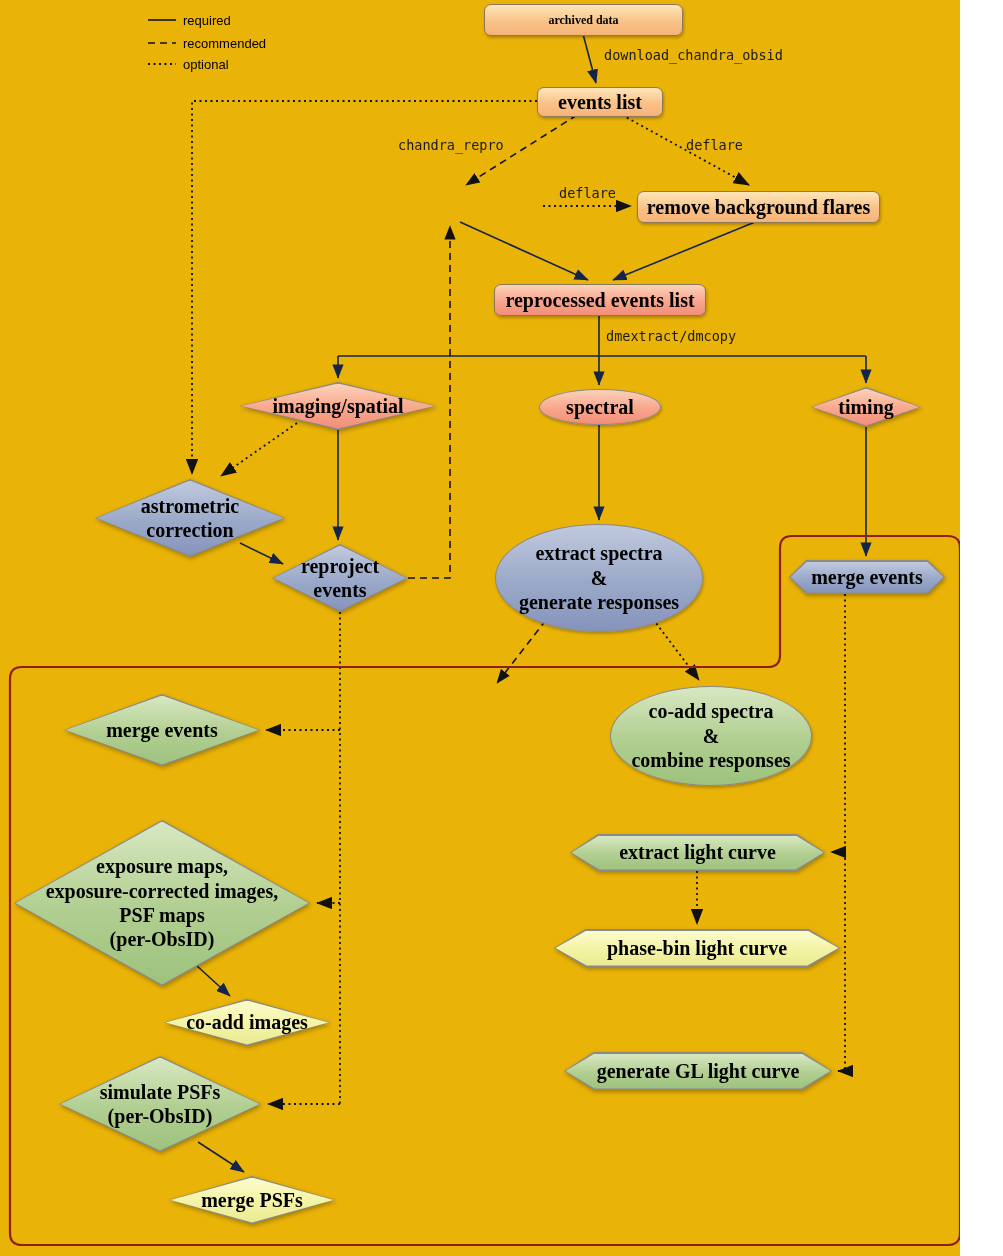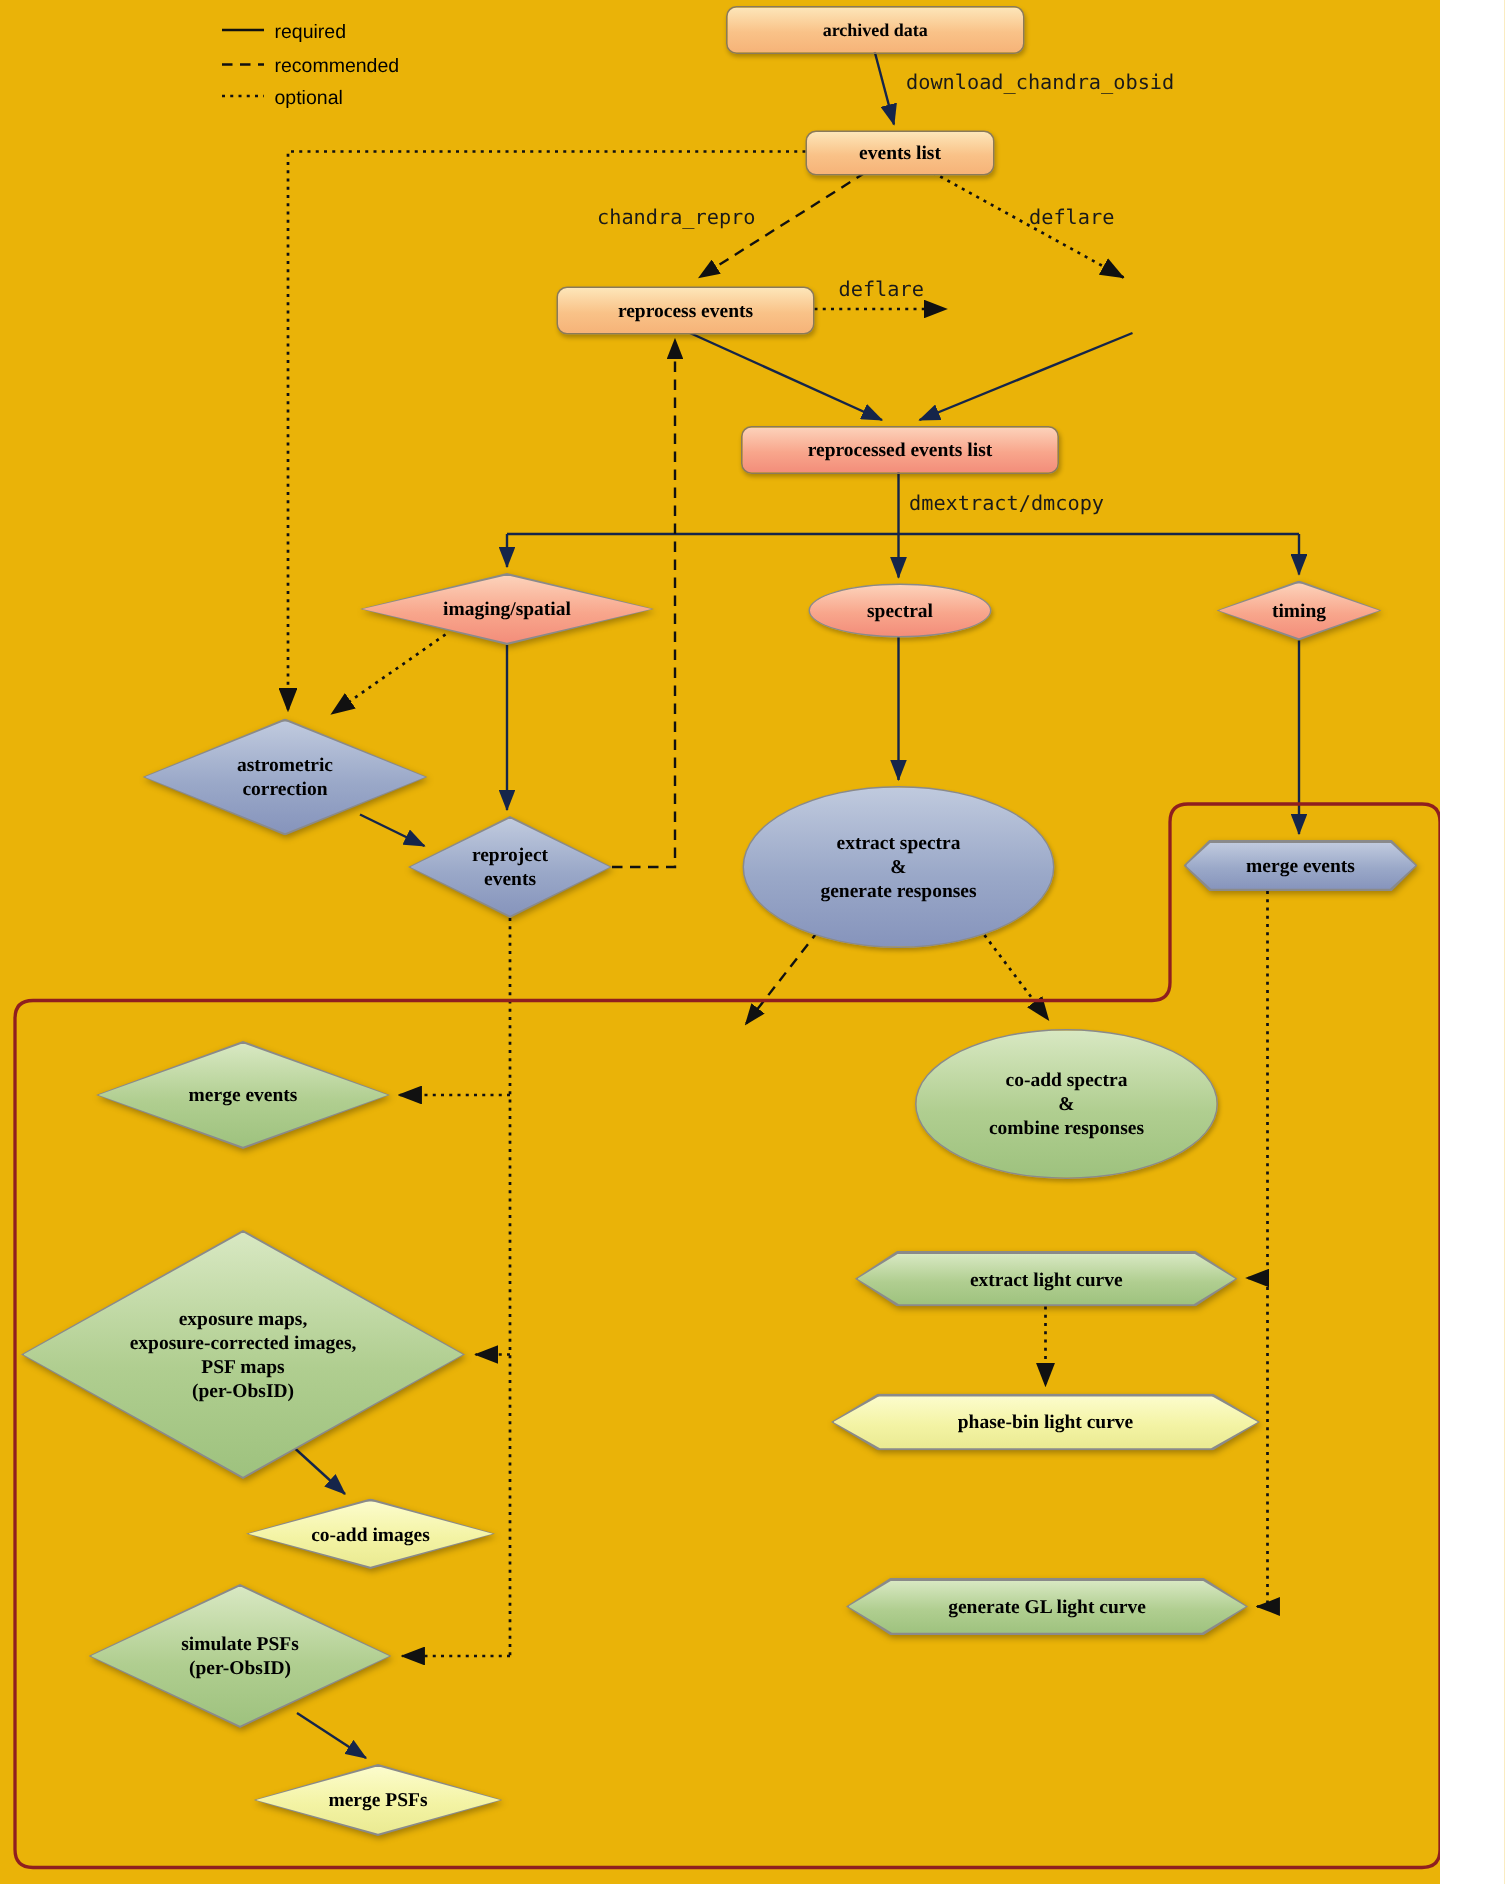--- a/index.html
+++ b/index.html
@@ -1,20 +1,20 @@
 <!DOCTYPE html>
 <html><head>
 <meta charset="utf-8">
 <style>
   html,body{margin:0;padding:0;background:#fff}
   #canvas{position:relative;width:960px;height:1256px;background:#eab308;overflow:hidden;
           font-family:"Liberation Serif",serif}
   svg.edges{position:absolute;left:0;top:0;z-index:0}
   .node{position:absolute;display:flex;align-items:center;justify-content:center;
-        text-align:center;font-weight:bold;font-size:13px;line-height:1.22;color:#000;
+        text-align:center;font-weight:bold;font-size:20px;line-height:1.22;color:#000;
         white-space:pre-line;z-index:1}
   .node .label{position:relative;z-index:2;padding:0 6px;pointer-events:none}
   .rect{border:1px solid #8a7a5a;border-radius:7px;box-shadow:1px 2px 3px rgba(0,0,0,.25)}
   .ellipse{border-radius:50%;border:1.5px solid #8a8a8a;box-shadow:1px 2px 3px rgba(0,0,0,.25)}
   .diamond,.hex{filter:drop-shadow(1px 2px 2px rgba(0,0,0,.3))}
   .border-layer,.fill-layer{position:absolute;display:block}
   .border-layer{inset:0;background:#8a8a8a}
   .fill-layer{inset:1.5px}
   .diamond .border-layer,.diamond .fill-layer{clip-path:polygon(50% 0,100% 50%,50% 100%,0 50%)}
   .hex .border-layer,.hex .fill-layer{clip-path:polygon(0 50%,11% 0,89% 0,100% 50%,89% 100%,11% 100%)}
@@ -100,22 +100,22 @@
   <div class="mono-label" style="left:686px;top:137px">deflare</div>
   <div class="mono-label" style="left:559px;top:185px">deflare</div>
   <div class="mono-label" style="left:606px;top:328px">dmextract/dmcopy</div>
 
   <div class="node rect grad-orange" style="left:484px;top:4px;width:197px;height:30px;font-size:12px">
     <span class="label">archived data</span>
   </div>
   <div class="node rect grad-orange" style="left:537px;top:87px;width:124px;height:28px">
     <span class="label">events list</span>
   </div>
-  <div class="node rect grad-orange" style="left:371px;top:191px;width:170px;height:30px">
-    <span class="label">reprocess events</span>
+  <div class="node rect grad-orange" style="left:637px;top:191px;width:241px;height:30px">
+    <span class="label">remove background flares</span>
   </div>
   <div class="node rect grad-red" style="left:494px;top:284px;width:210px;height:30px">
     <span class="label">reprocessed events list</span>
   </div>
 
   <div class="node diamond" style="left:240px;top:382px;width:196px;height:48px">
     <span class="border-layer"></span>
     <span class="fill-layer grad-red"></span>
     <span class="label">imaging/spatial</span>
   </div>

